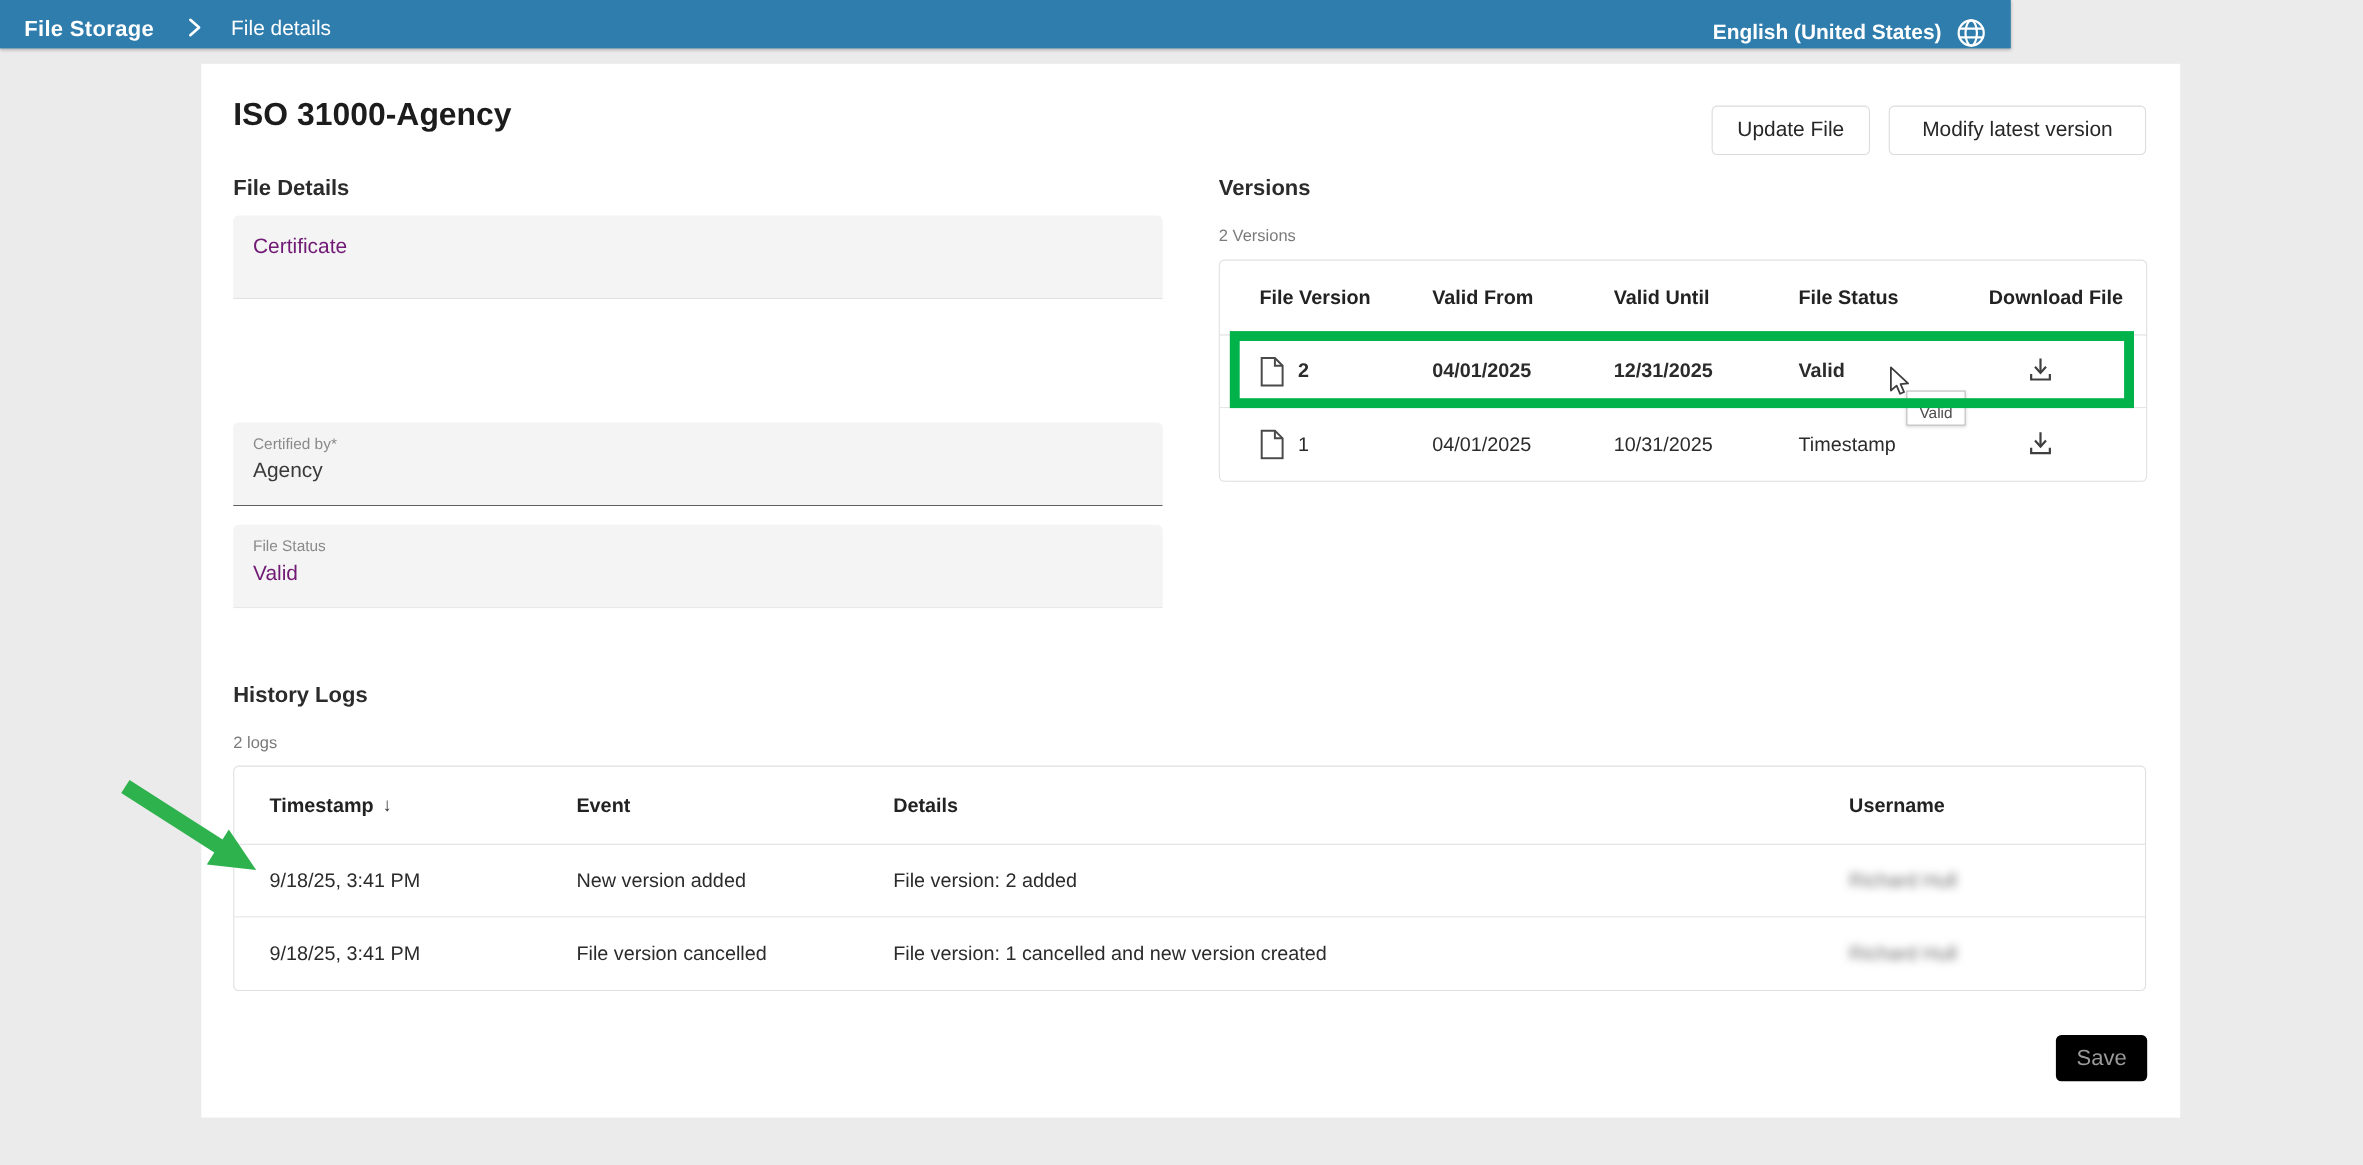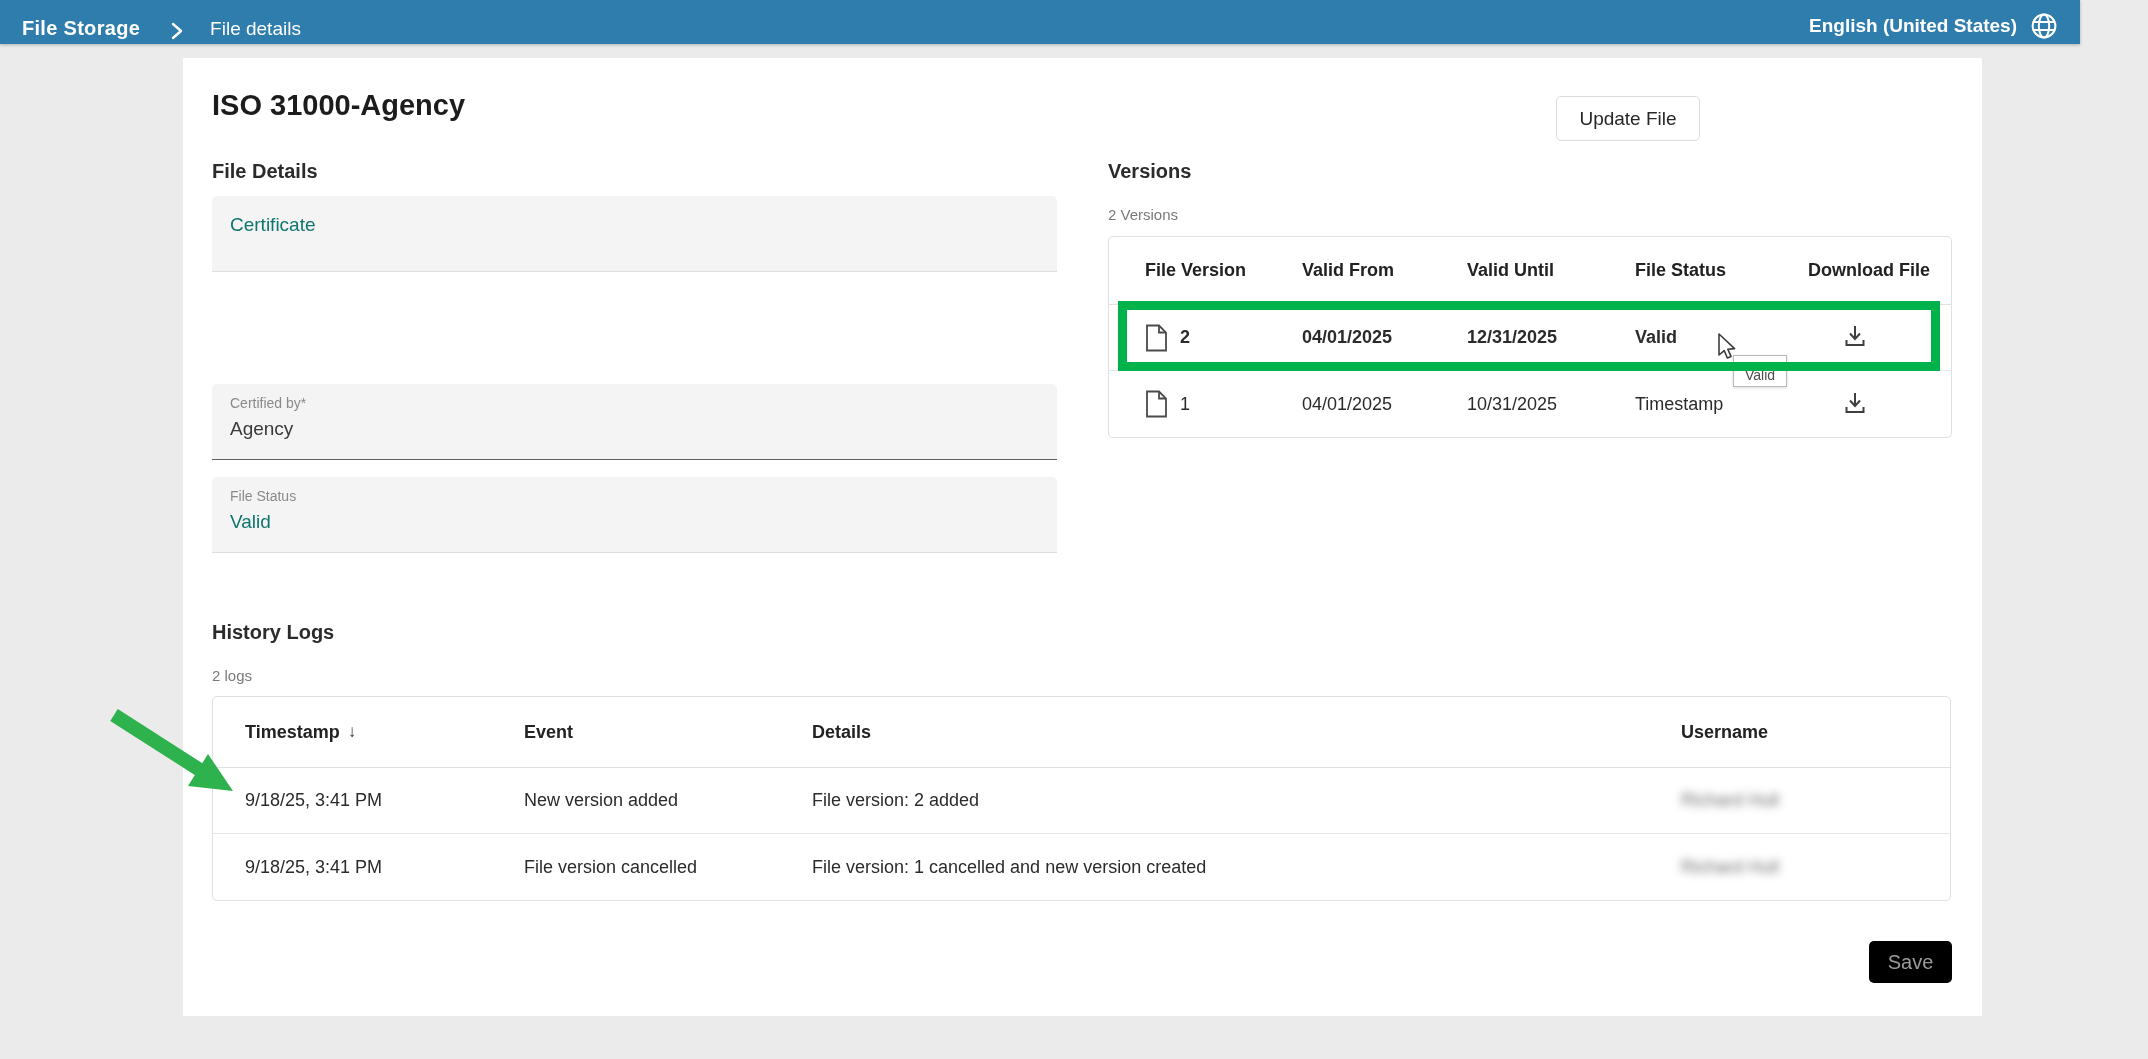--- a/index.html
+++ b/index.html
@@ -1,21 +1,21 @@
 <!DOCTYPE html>
 <html><head>
 <meta charset="utf-8">
 <style>
   * { margin:0; padding:0; box-sizing:border-box; }
   html,body { background:#ebebeb; font-family:"Liberation Sans", sans-serif; }
   #stage { position:relative; width:2148px; height:1059px; background:#ebebeb; overflow:hidden; }
 
   
-  .topbar { position:absolute; left:0; top:0; width:2080px; height:44px;
-            background:#2e7dad; display:flex; align-items:flex-end; padding:4px 22px;
+  .topbar { position:absolute; left:0; top:0; width:1828px; height:44px;
+            background:#2e7dad; display:flex; align-items:flex-start; padding:16px 22px;
             box-shadow:0 1px 3px rgba(0,0,0,.25); z-index:10; }
   .crumb-root { color:#fff; font-size:20px; font-weight:bold; letter-spacing:.3px; cursor:pointer; }
   .crumb-sep  { margin:0 26px 0 30px; display:flex; align-items:center; }
   .crumb-cur  { color:#fff; font-size:19px; }
   .topbar-right { margin-left:auto; display:flex; align-items:center; gap:13px; }
   .lang-label { color:#ffffff; font-size:19px; font-weight:bold; }
 
   
   .card { position:absolute; left:183px; top:58px; width:1799px; height:958px; background:#fff; }
 
@@ -31,21 +31,21 @@
   .count-text { position:absolute; font-size:15px; color:#7a7a7a; }
 
   
   .field { position:absolute; left:29px; width:845px; height:76px; background:#f4f4f4;
            border-radius:5px 5px 0 0; padding:11px 18px 0 18px; }
   .field.enabled  { border-bottom:1px solid #5f5f5f; }
   .field.disabled { border-bottom:1px solid #dedede; }
   .field-label { font-size:14px; color:#8a8a8a; display:block; }
   .field-value { font-size:19px; margin-top:7px; display:block; }
   .field.enabled  .field-value { color:#3a3a3a; }
-  .field.disabled .field-value { color:#0f766e; }
+  .field.disabled .field-value { color:#701a75; }
   .field-caret { position:absolute; right:20px; top:32px; font-size:13px; color:#555; cursor:pointer; }
 
   
   .table { position:absolute; background:#fff; border:1px solid #e0e0e0; border-radius:5px; }
   .t-row { display:grid; align-items:center; }
   .t-head { font-weight:bold; color:#222; border-bottom:1px solid #e0e0e0; }
   .t-body-row { border-bottom:1px solid #e6e6e6; color:#2b2b2b; }
   .t-body-row:last-child { border-bottom:none; }
   .t-cell { font-size:18px; display:flex; align-items:center; }
 
@@ -105,20 +105,21 @@
         </svg>
       </span>
     </div>
   </div>
 
   <div class="card">
 
     <div class="page-title">ISO 31000-Agency</div>
 
     <button class="btn-outline" id="btn-update">Update File</button>
+    <button class="btn-outline" id="btn-modify">Modify latest version</button>
 
     <div class="section-heading" style="left:29px; top:102px;">File Details</div>
 
     <div class="field disabled" style="top:138px;">
       <span class="field-value">Certificate</span>
     </div>
 
 
     <div class="field enabled" style="top:326px;">
       <span class="field-label">Certified by*</span>

